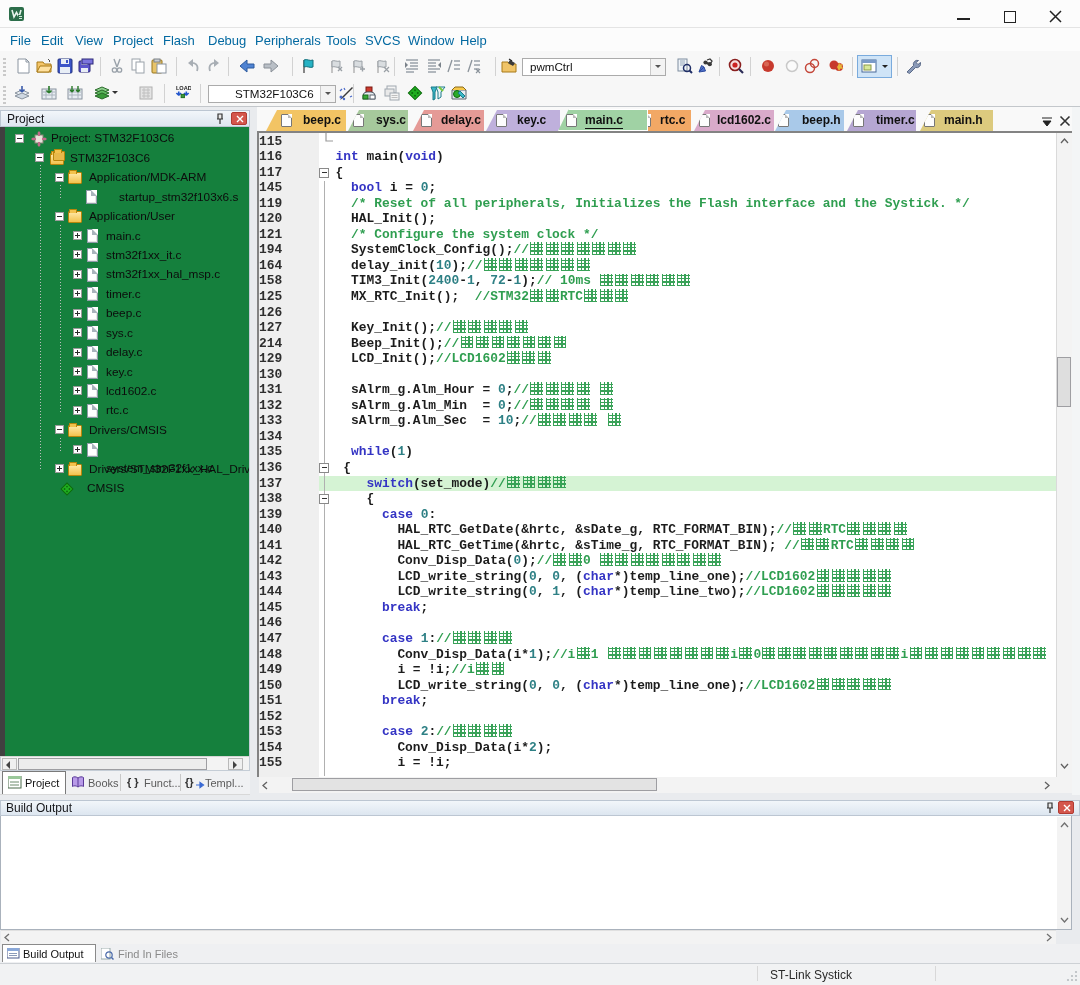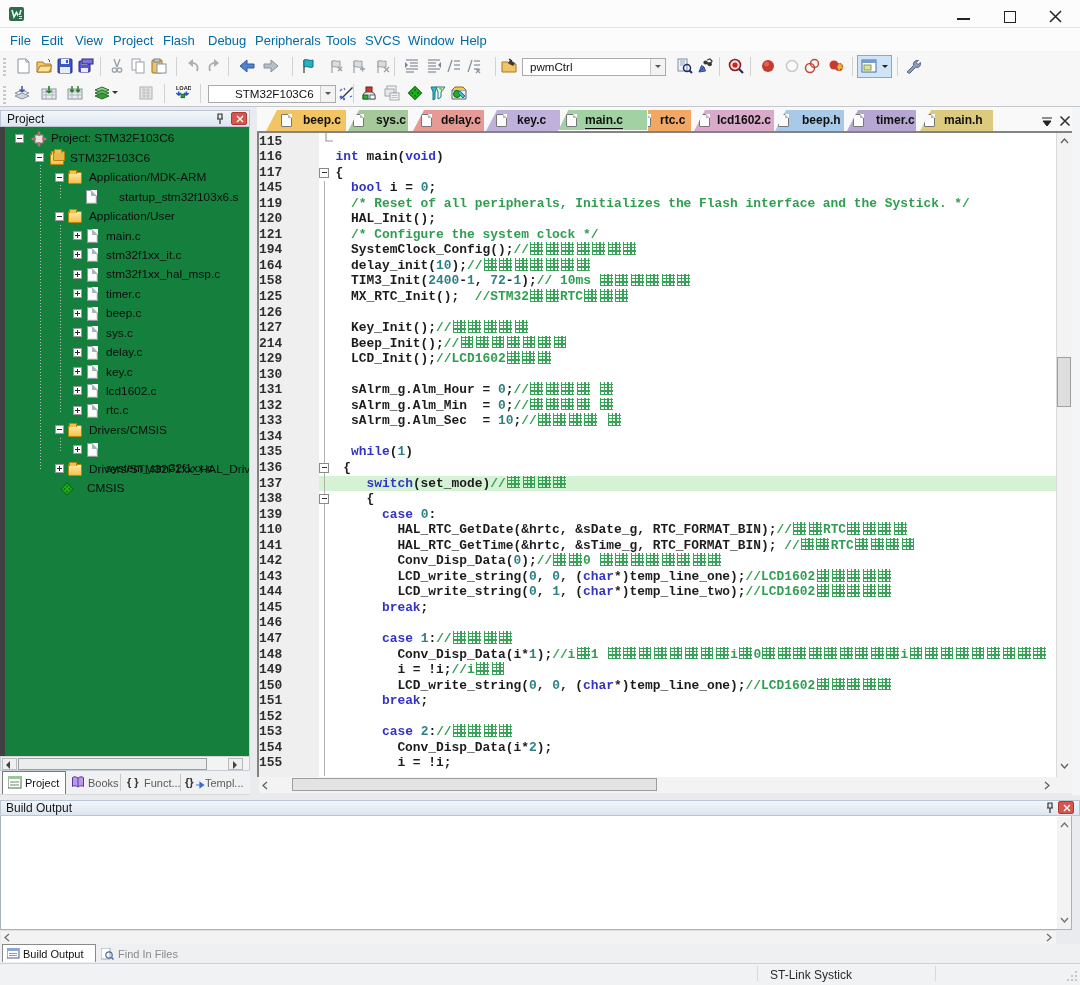--- a/index.html
+++ b/index.html
@@ -506,21 +506,21 @@
     <div>130</div>
     <div>131</div>
     <div>132</div>
     <div>133</div>
     <div>134</div>
     <div>135</div>
     <div>136</div>
     <div>137</div>
     <div>138</div>
     <div>139</div>
-    <div>110</div>
+    <div>140</div>
     <div>141</div>
     <div>142</div>
     <div>143</div>
     <div>144</div>
     <div>145</div>
     <div>146</div>
     <div>147</div>
     <div>148</div>
     <div>149</div>
     <div>150</div>

